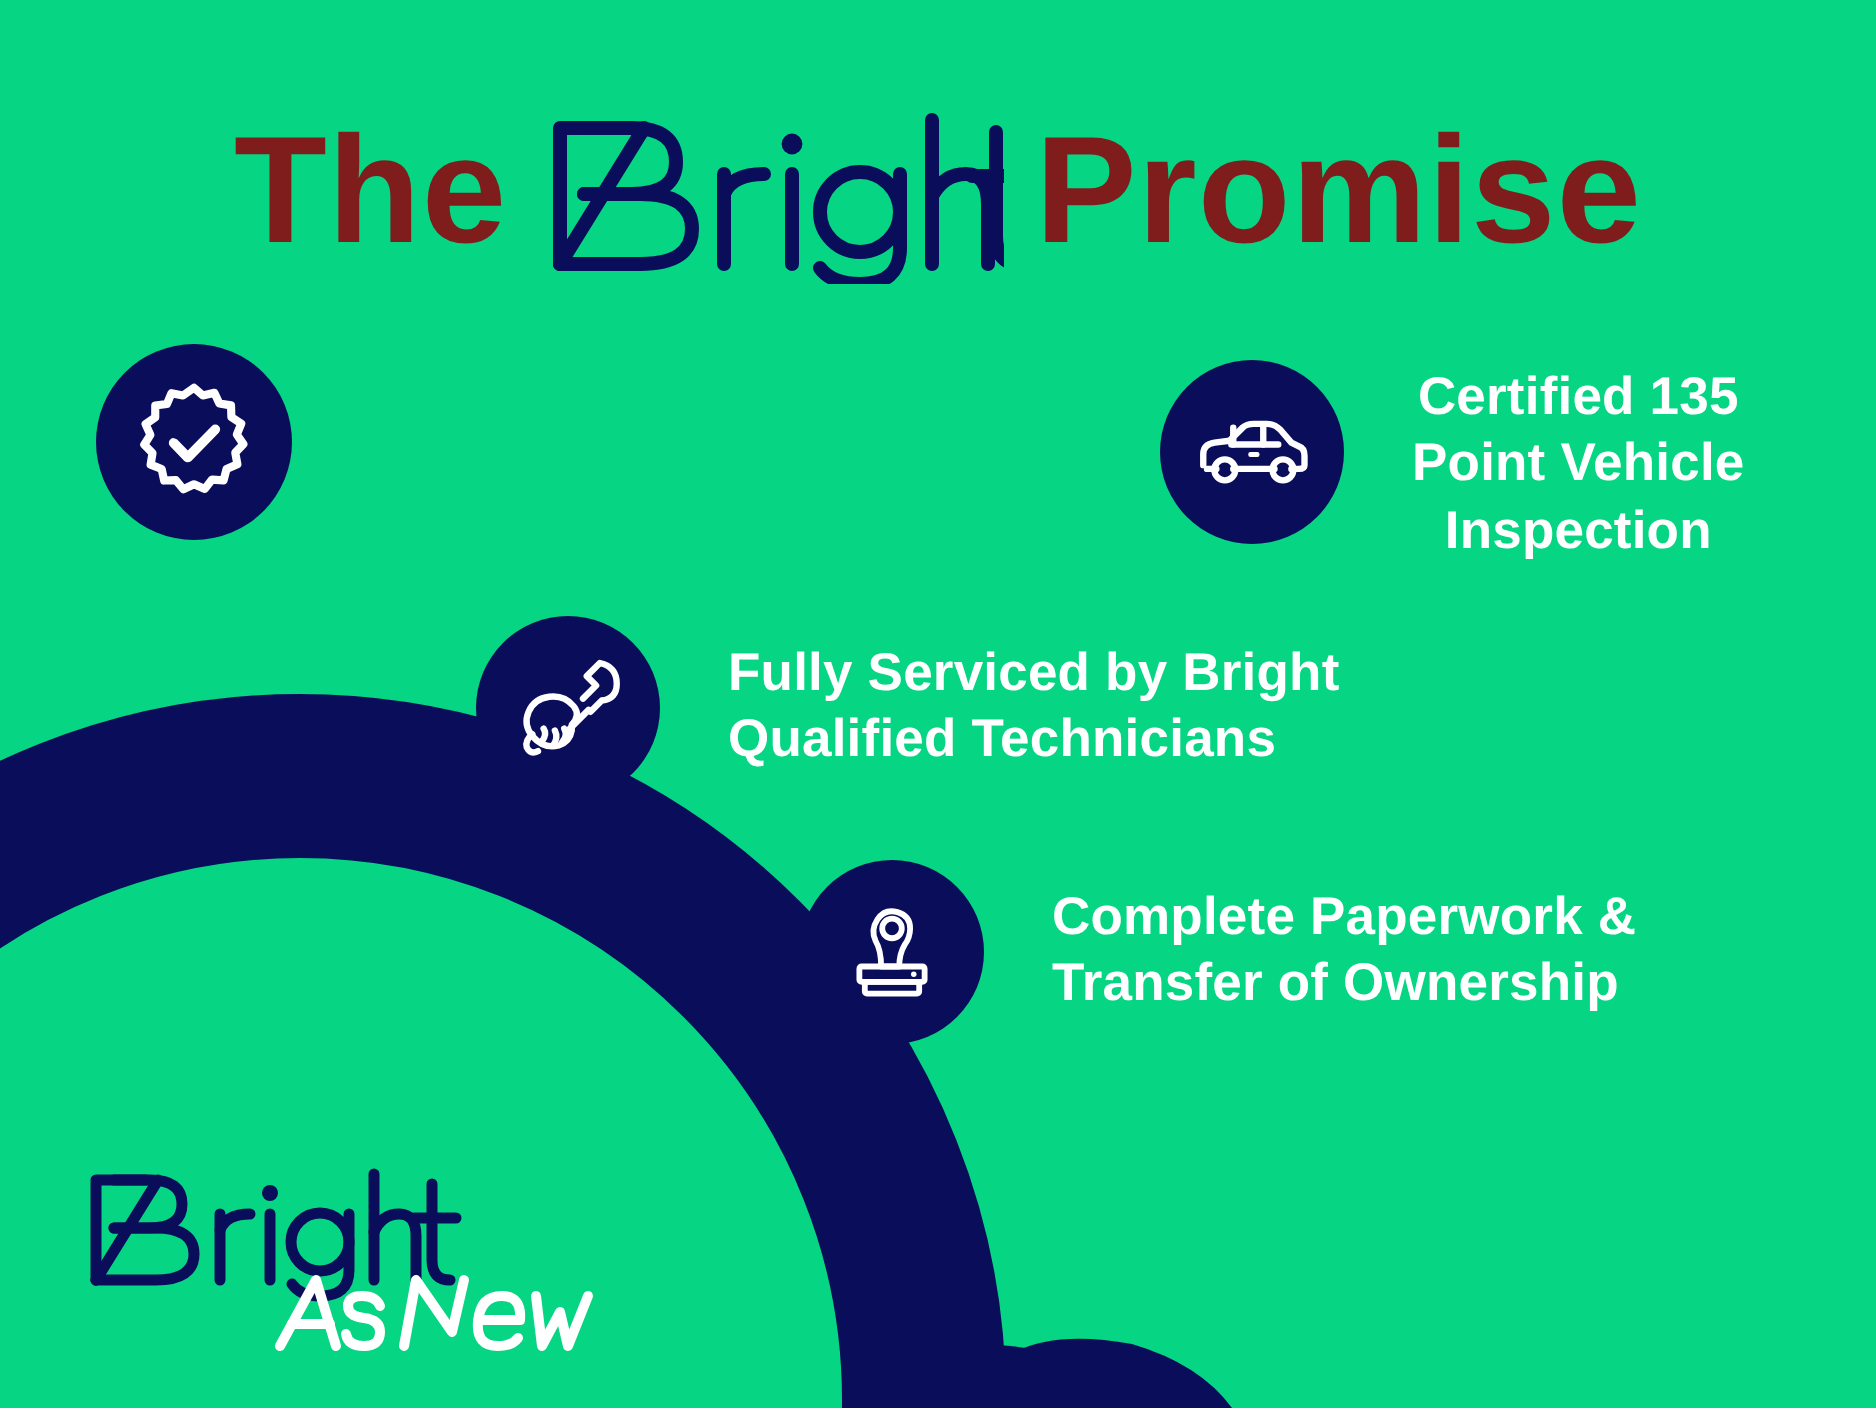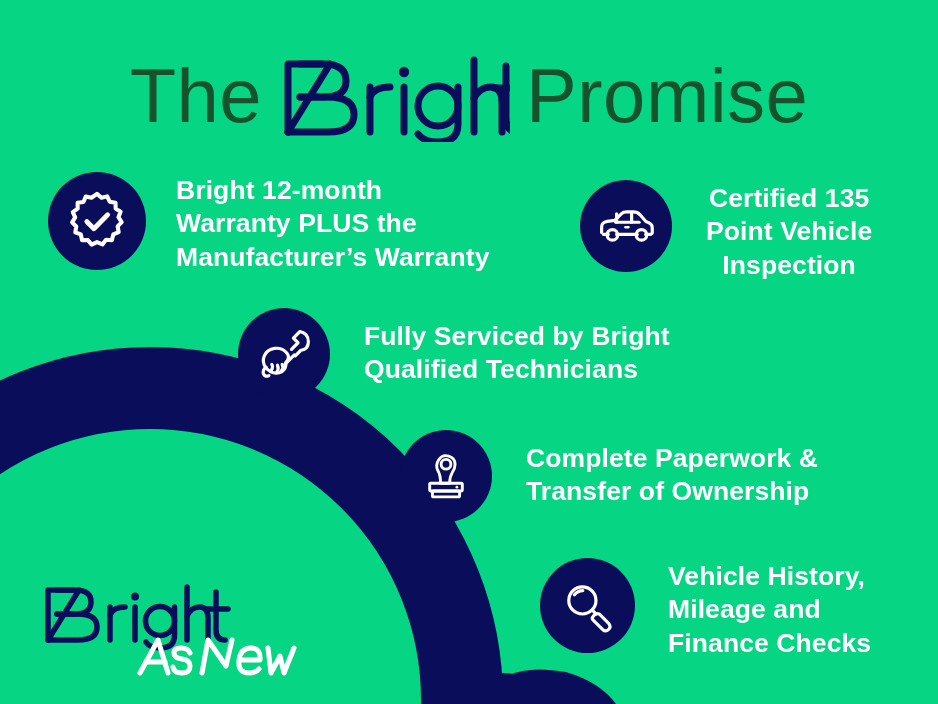--- a/index.html
+++ b/index.html
@@ -33,22 +33,22 @@
     top: 42px;
     width: 938px;
     height: 108px;
     display: flex;
     align-items: center;
     justify-content: center;
     white-space: nowrap;
   }
   .title-word {
     font-size: 76px;
-    font-weight: 400;
-    color: #14532d;
+    font-weight: 700;
+    color: #7f1d1d;
     letter-spacing: 0.5px;
     line-height: 1;
   }
   .title-brand {
     display: inline-block;
     margin: 0 16px;
     position: relative;
     top: 2px;
   }
 
@@ -160,23 +160,20 @@
     <span class="title-word">Promise</span>
   </div>
 
   <div class="feature" id="feature-0">
     <div class="feature-icon">
       <svg width="62" height="62" viewBox="0 0 64 64" aria-hidden="true">
         <path d="M32 4 l4.6 4.0 5.9 -1.4 2.6 5.5 6.0 1.0 0.2 6.1 5.1 3.3 -2.3 5.6 3.4 5.0 -4.2 4.4 1.1 6.0 -5.6 2.4 -1.5 5.9 -6.0 -0.4 -3.7 4.8 -5.6 -2.4 -5.5 2.6 -3.9 -4.7 -6.0 0.2 -1.3 -6.0 -5.7 -2.2 1.0 -6.0 -4.3 -4.3 3.2 -5.1 -2.5 -5.5 5.0 -3.5 0.0 -6.1 6.0 -0.8 2.4 -5.6 5.9 1.2 z" fill="none" stroke="#ffffff" stroke-width="4.2" stroke-linejoin="round"></path>
         <path d="M21.5 32.5 L28.8 40 L43 25.5" fill="none" stroke="#ffffff" stroke-width="5" stroke-linecap="round" stroke-linejoin="round"></path>
       </svg>
     </div>
-    <div class="feature-text">Bright 12-month
-Warranty PLUS the
-Manufacturer’s Warranty</div>
   </div>
 
   <div class="feature" id="feature-1">
     <div class="feature-icon">
       <svg width="60" height="60" viewBox="0 0 64 64" aria-hidden="true">
         <g fill="none" stroke="#ffffff" stroke-width="3.4" stroke-linecap="round" stroke-linejoin="round">
           <path d="M6 39 L6 33 Q6 28 12 27 L20 26 L27 19 Q29 17 33 17 L40 17 Q44 17 47 20 L53 27 L57 29 Q60 30 60 34 L60 39 Q60 41 57 41 L53 41"></path>
           <path d="M44 41 L22 41"></path>
           <path d="M13 41 L8 41"></path>
           <circle cx="17.5" cy="41.5" r="5.6"></circle>
@@ -226,35 +223,20 @@
           <path d="M24 52 Q27 48 25 44"></path>
           <path d="M29 50 Q32 47 30 43"></path>
           <path d="M13 46 Q9 49 10 53 Q12 57 16 55"></path>
         </g>
       </svg>
     </div>
     <div class="feature-text">Fully Serviced by Bright
 Qualified Technicians</div>
   </div>
 
-  <div class="feature" id="feature-4">
-    <div class="feature-icon">
-      <svg width="60" height="60" viewBox="0 0 64 64" aria-hidden="true">
-        <g fill="none" stroke="#ffffff" stroke-width="3.4" stroke-linecap="round" stroke-linejoin="round">
-          <circle cx="26" cy="26" r="14.5"></circle>
-          <path d="M17.5 20 Q21 15.5 26.5 15.5"></path>
-          <path d="M36.5 36.5 L40.5 40.5"></path>
-          <path d="M37.5 43 Q40 39 44 40.5 L54 50.5 Q57 54 54 57 Q51 60 47.5 57 L37.5 47 Q35.5 45 37.5 43 Z"></path>
-        </g>
-      </svg>
-    </div>
-    <div class="feature-text">Vehicle History,
-Mileage and
-Finance Checks</div>
-  </div>
 
   <div id="logo">
     <svg width="260" height="100" viewBox="0 0 260 100" aria-hidden="true">
 
       <g fill="none" stroke="#0A0E5A" stroke-width="5.5" stroke-linecap="round" stroke-linejoin="round">
         <path d="M8 62 L8 12 L33 12"></path>
         <path d="M8 62 L39 12"></path>
         <path d="M17 12 L35 12 Q51 12 51 24 Q51 36 35 36 L17 36"></path>
         <path d="M17 36 L38 36 Q57 36 57 49 Q57 62 38 62 L8 62"></path>
         <path d="M70 62 L70 29"></path>

